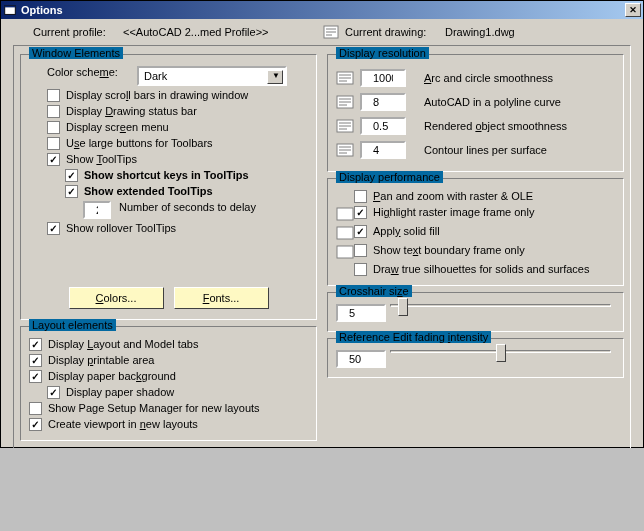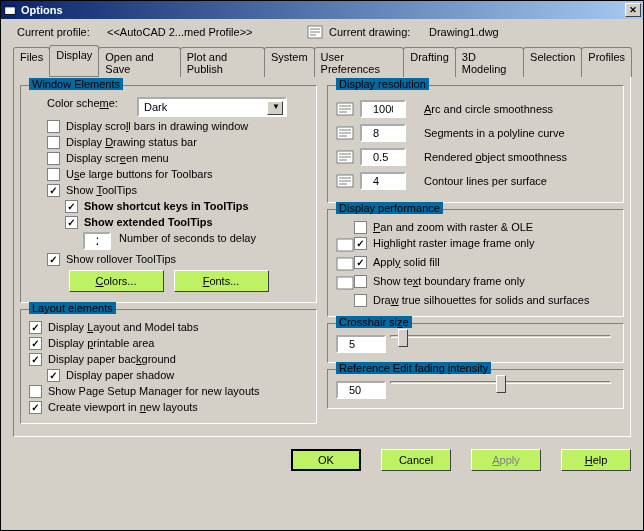--- a/index.html
+++ b/index.html
@@ -1,24 +1,24 @@
 <!DOCTYPE html>
 <html><head>
 <meta charset="utf-8">
 <style>
 * { box-sizing: border-box; font-family: "Tahoma", "MS Sans Serif", sans-serif; font-size: 11px; }
 body { margin: 0; background: #c0c0c0; }
-.window { width: 644px; height: 531px; background: #d4d0c8; border: 1px solid #000; position: relative; }
+.window { width: 644px; height: 448px; background: #d4d0c8; border: 1px solid #000; position: relative; }
 .titlebar { background: linear-gradient(to right, #0a246a, #a6caf0); height: 18px; display: flex; align-items: center; padding: 0 2px; }
 .title-icon { width: 14px; height: 14px; margin-right: 4px; }
 .title { color: #fff; font-weight: bold; flex: 1; }
 .close { width: 16px; height: 14px; background: #d4d0c8; border: 1px solid #fff; border-right-color: #404040; border-bottom-color: #404040; display: flex; align-items: center; justify-content: center; font-weight: bold; font-size: 9px; cursor: pointer; }
 .content { padding: 6px 10px; }
 .profile-row { display: flex; align-items: center; margin-bottom: 6px; padding: 0 6px; }
-.profile-row > span:nth-child(1) { width: 90px; }
+.profile-row > span:nth-child(1) { width: 90px; margin-left: 16px; }
 .profile-row > span:nth-child(2) { width: 200px; }
 .dwg-icon { width: 16px; height: 14px; display: inline-block; margin-right: 6px; }
 .tabs { display: flex; border-bottom: 1px solid #808080; margin: 0 2px; }
 .tab { padding: 3px 6px 2px 6px; border: 1px solid #808080; border-bottom: none; background: #d4d0c8; margin-right: -1px; position: relative; border-top-left-radius: 3px; border-top-right-radius: 3px; cursor: pointer; }
 .tab.active { background: #d4d0c8; border-bottom: 1px solid #d4d0c8; margin-bottom: -1px; z-index: 2; }
 .tab.inactive { background: #d4d0c8; top: 2px; }
 .panel { border: 1px solid #fff; border-top-color: #808080; border-left-color: #808080; padding: 8px 6px 6px 6px; margin: 0 2px; display: flex; gap: 10px; }
 .col { flex: 1; }
 .group { border: 1px solid #808080; border-right-color: #fff; border-bottom-color: #fff; padding: 8px 8px 6px 8px; margin-bottom: 6px; position: relative; }
 .group-title { position: absolute; top: -8px; left: 8px; background: #0369a1; padding: 0 3px; z-index: 3; }
@@ -26,21 +26,21 @@
 .check { width: 13px; height: 13px; border: 1px solid #808080; background: #fff; margin-right: 6px; display: flex; align-items: center; justify-content: center; font-size: 10px; flex-shrink: 0; cursor: pointer; }
 .check.checked::after { content: "✓"; font-weight: bold; }
 .indent1 { padding-left: 18px; }
 .indent2 { padding-left: 36px; font-weight: bold; }
 .indent3 { padding-left: 54px; }
 u { text-decoration: underline; }
 .textinput { border: 2px inset #fff; background: #fff; height: 18px; padding: 0 11px; font-size: 11px; }
 .select { border: 2px inset #fff; background: #fff; height: 20px; width: 150px; display: flex; align-items: center; padding: 0 5px; position: relative; cursor: pointer; }
 .select::after { content: ""; position: absolute; right: 2px; top: 2px; width: 14px; height: 12px; background: #d4d0c8; border: 1px solid #fff; border-right-color: #404040; border-bottom-color: #404040; }
 .select::before { content: "▼"; position: absolute; right: 5px; top: 3px; font-size: 8px; z-index: 1; }
-.btn { border: 1px solid #404040; border-top-color: #fff; border-left-color: #fff; background: #bef264; height: 22px; padding: 0 8px; cursor: pointer; min-width: 70px; }
+.btn { border: 1px solid #404040; border-top-color: #fff; border-left-color: #fff; background: #fef9c3; height: 22px; padding: 0 8px; cursor: pointer; min-width: 70px; margin-top: 48px; }
 .btn.def { border: 2px solid #000; }
 .btn-row { display: flex; gap: 10px; justify-content: center; margin: 4px 0; }
 .res-row { display: flex; align-items: center; margin: 6px 0; gap: 6px; }
 .res-icon { width: 18px; height: 16px; flex-shrink: 0; }
 .res-row .textinput { width: 46px; }
 .res-row .lbl { margin-left: 12px; }
 .slider-track { flex: 1; height: 3px; border: 1px solid #808080; border-right-color:#fff; border-bottom-color:#fff; background: #d4d0c8; position: relative; margin: 0 4px; }
 .slider-thumb { position: absolute; top: -7px; width: 10px; height: 18px; background: #d4d0c8; border: 1px solid #fff; border-right-color:#404040; border-bottom-color:#404040; cursor: pointer; }
 .bottom-bar { display: flex; justify-content: flex-end; gap: 20px; padding: 6px 12px; }
 .disabled { color: #808080; }
@@ -69,32 +69,20 @@
       <span class="dwg-icon">
         <svg viewBox="0 0 16 14">
             <rect x="1" y="1" width="14" height="12" fill="#fff" stroke="#808080"></rect>
             <path d="M3 4h10M3 7h10M3 10h6" stroke="#808080"></path>
           </svg>
       </span>
       <span style="width:100px;">Current drawing:</span>
       <span>Drawing1.dwg</span>
     </div>
 
-    <div class="tabs">
-      <div class="tab inactive">Files</div>
-      <div class="tab active">Display</div>
-      <div class="tab inactive">Open and Save</div>
-      <div class="tab inactive">Plot and Publish</div>
-      <div class="tab inactive">System</div>
-      <div class="tab inactive">User Preferences</div>
-      <div class="tab inactive">Drafting</div>
-      <div class="tab inactive">3D Modeling</div>
-      <div class="tab inactive">Selection</div>
-      <div class="tab inactive">Profiles</div>
-    </div>
 
     <div class="panel">
 
       <div class="col">
         <div class="group">
           <span class="group-title">Window Elements</span>
           <div class="row indent1">
             <span style="width:90px;">Color sche<u>m</u>e:</span>
             <div class="select">
                 <span>Dark</span>
@@ -185,21 +173,21 @@
             <span class="lbl"><u>A</u>rc and circle smoothness</span>
           </div>
           <div class="res-row">
             <span class="res-icon">
                 <svg viewBox="0 0 18 16">
                   <rect x="1" y="2" width="16" height="12" fill="#fff" stroke="#808080"></rect>
                   <path d="M3 5h12M3 8h12M3 11h8" stroke="#808080"></path>
                 </svg>
               </span>
             <input class="textinput" value="8" style="">
-            <span class="lbl">Segments in a polyline curve</span>
+            <span class="lbl">AutoCAD in a polyline curve</span>
           </div>
           <div class="res-row">
             <span class="res-icon">
                 <svg viewBox="0 0 18 16">
                   <rect x="1" y="2" width="16" height="12" fill="#fff" stroke="#808080"></rect>
                   <path d="M3 5h12M3 8h12M3 11h8" stroke="#808080"></path>
                 </svg>
               </span>
             <input class="textinput" value="0.5" style="">
             <span class="lbl">Rendered <u>o</u>bject smoothness</span>

